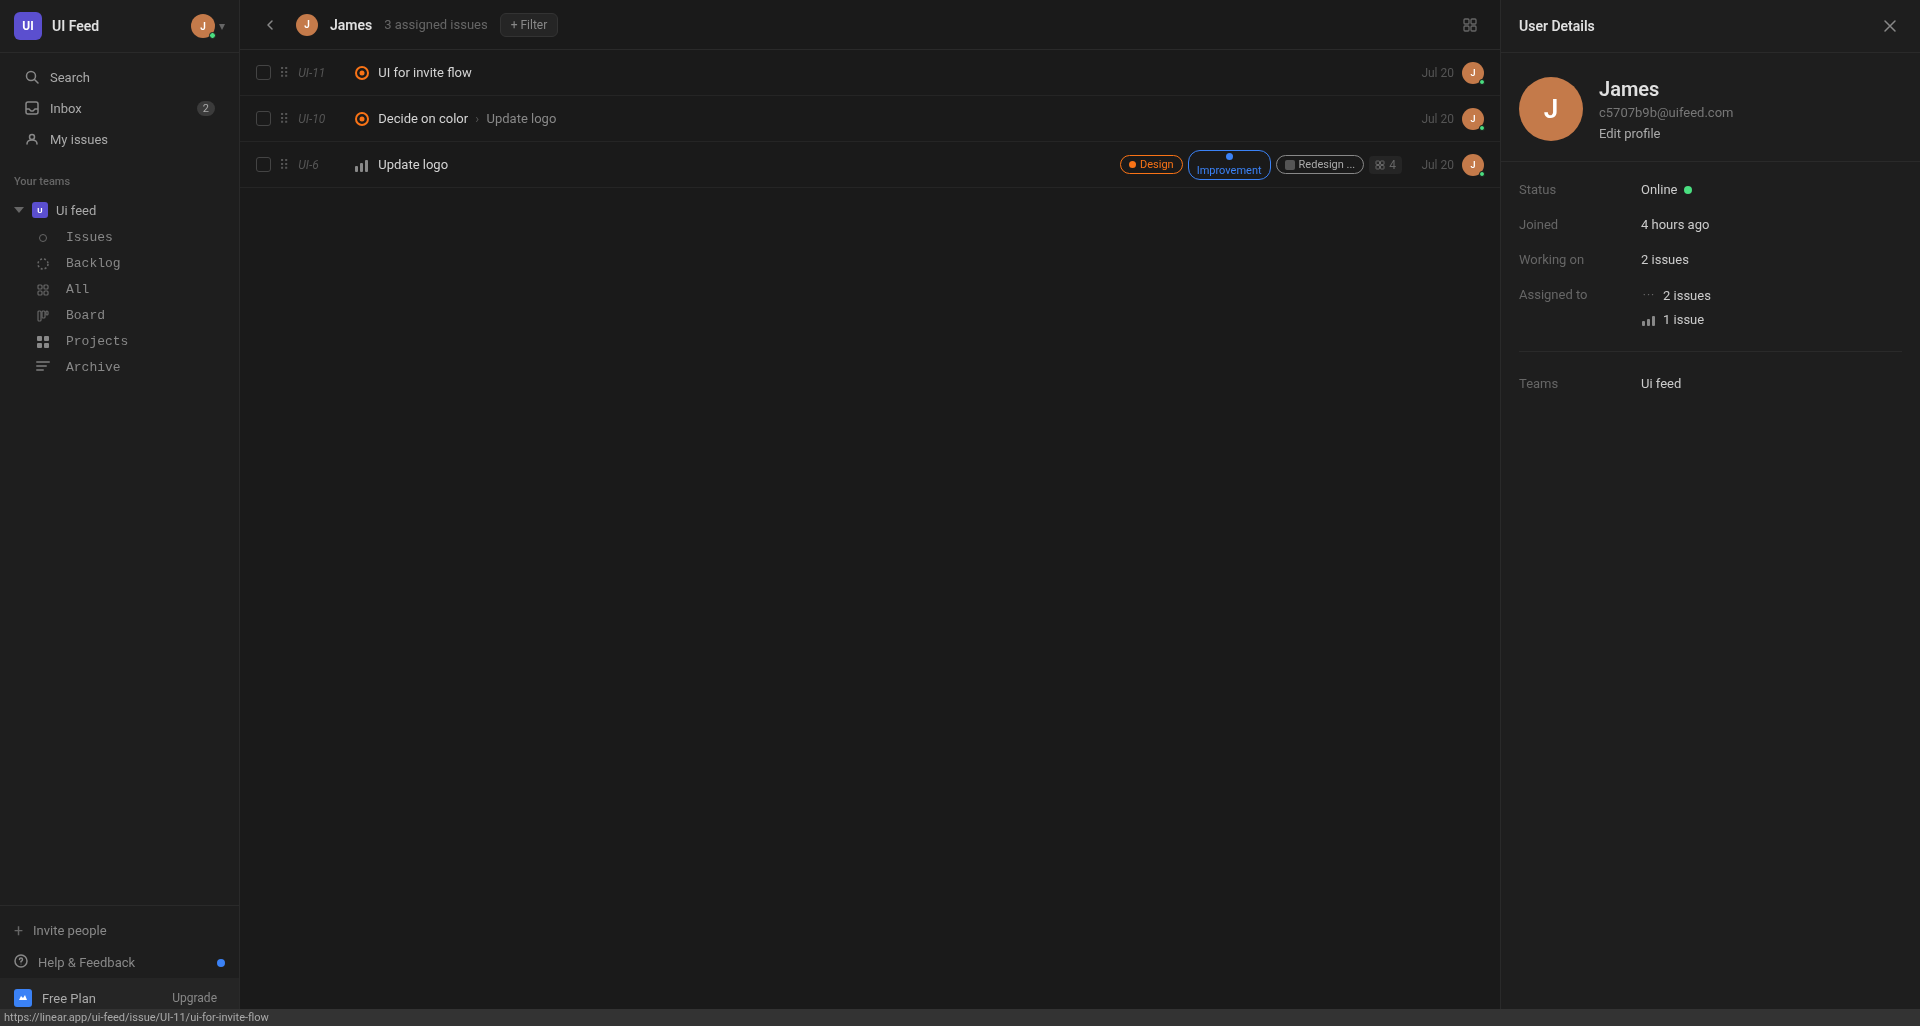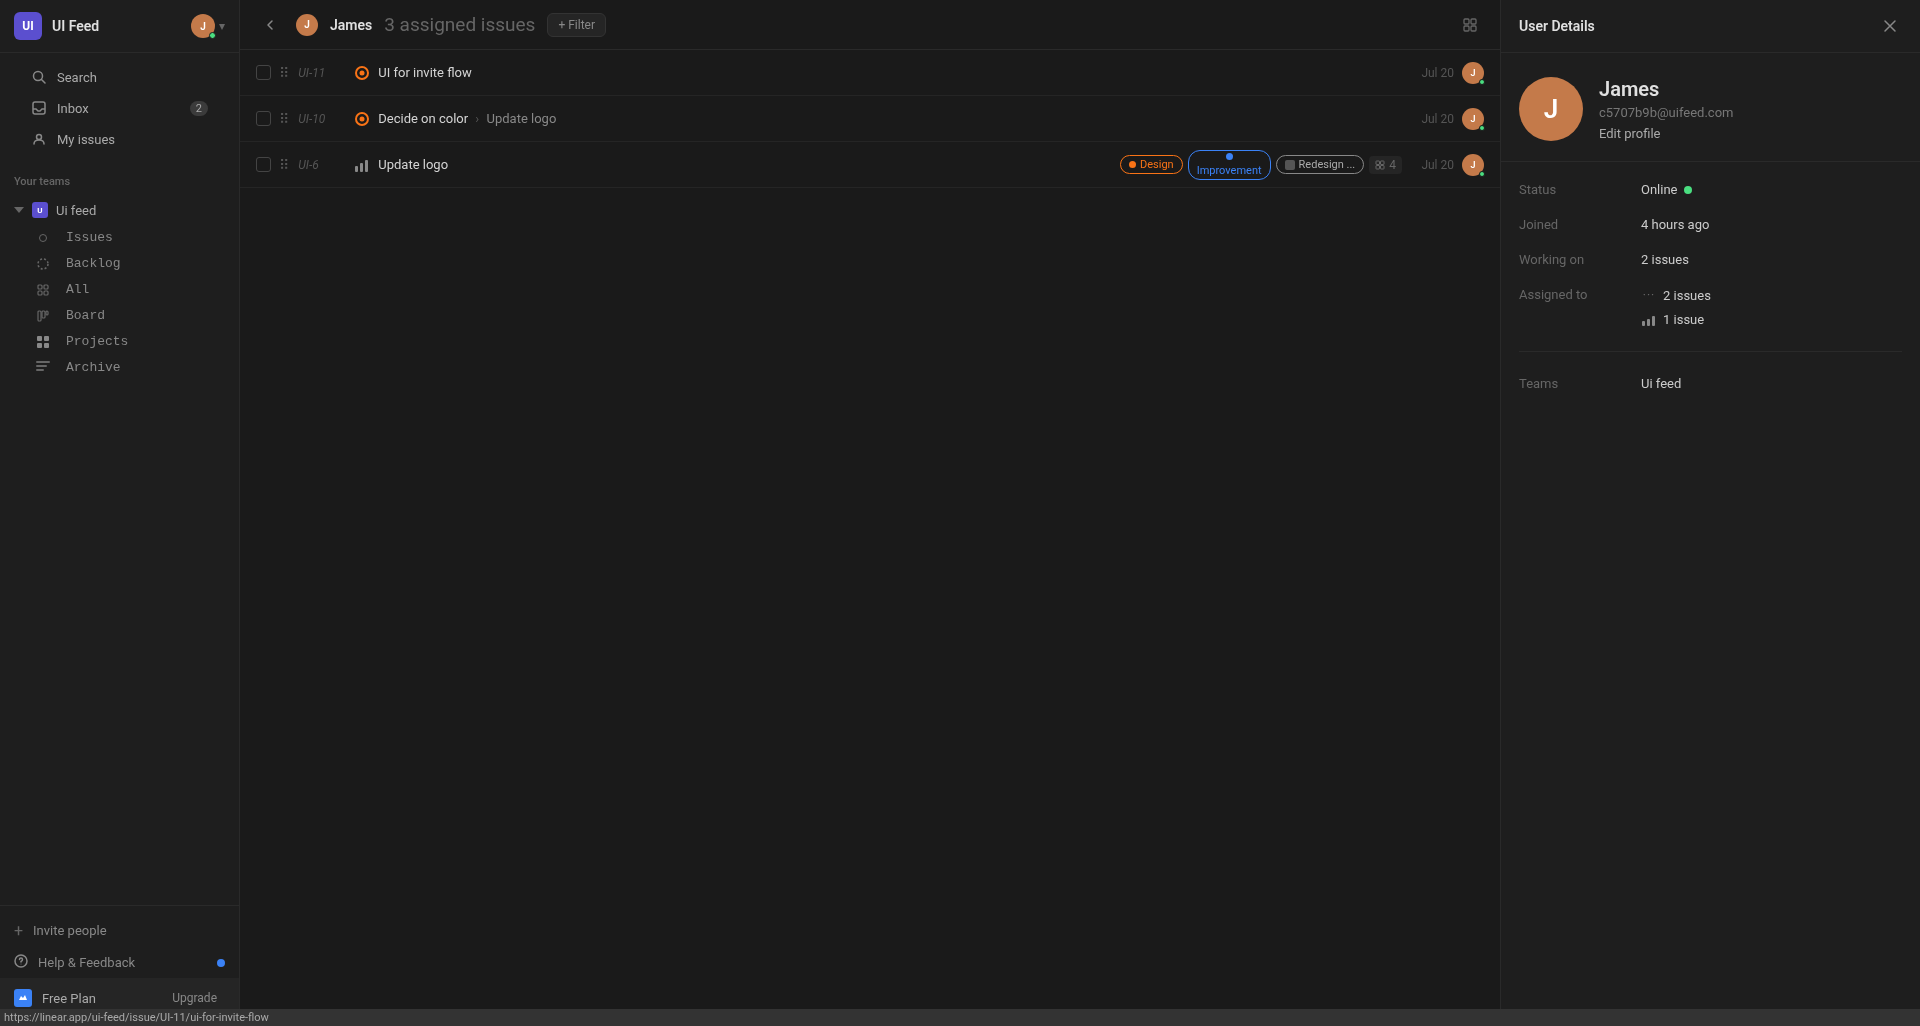--- a/index.html
+++ b/index.html
@@ -85,21 +85,21 @@
       right: -1px;
       border: 1px solid #1e1e1e;
     }
 
     .chevron-icon {
       color: #666;
       font-size: 12px;
     }
 
     .sidebar-nav {
-      padding: 8px 11px;
+      padding: 8px 4px;
     }
 
     .nav-item {
       display: flex;
       align-items: center;
       padding: 7px 14px;
       gap: 10px;
       cursor: pointer;
       border-radius: 4px;
       margin: 1px 6px;
@@ -281,21 +281,21 @@
       flex-shrink: 0;
     }
 
     .header-title {
       font-size: 14px;
       font-weight: 600;
       color: #e0e0e0;
     }
 
     .header-subtitle {
-      font-size: 19px;
+      font-size: 13px;
       color: #666;
     }
 
     .filter-btn {
       display: flex;
       align-items: center;
       gap: 5px;
       padding: 4px 10px;
       background: #252525;
       border: 1px solid #333;

